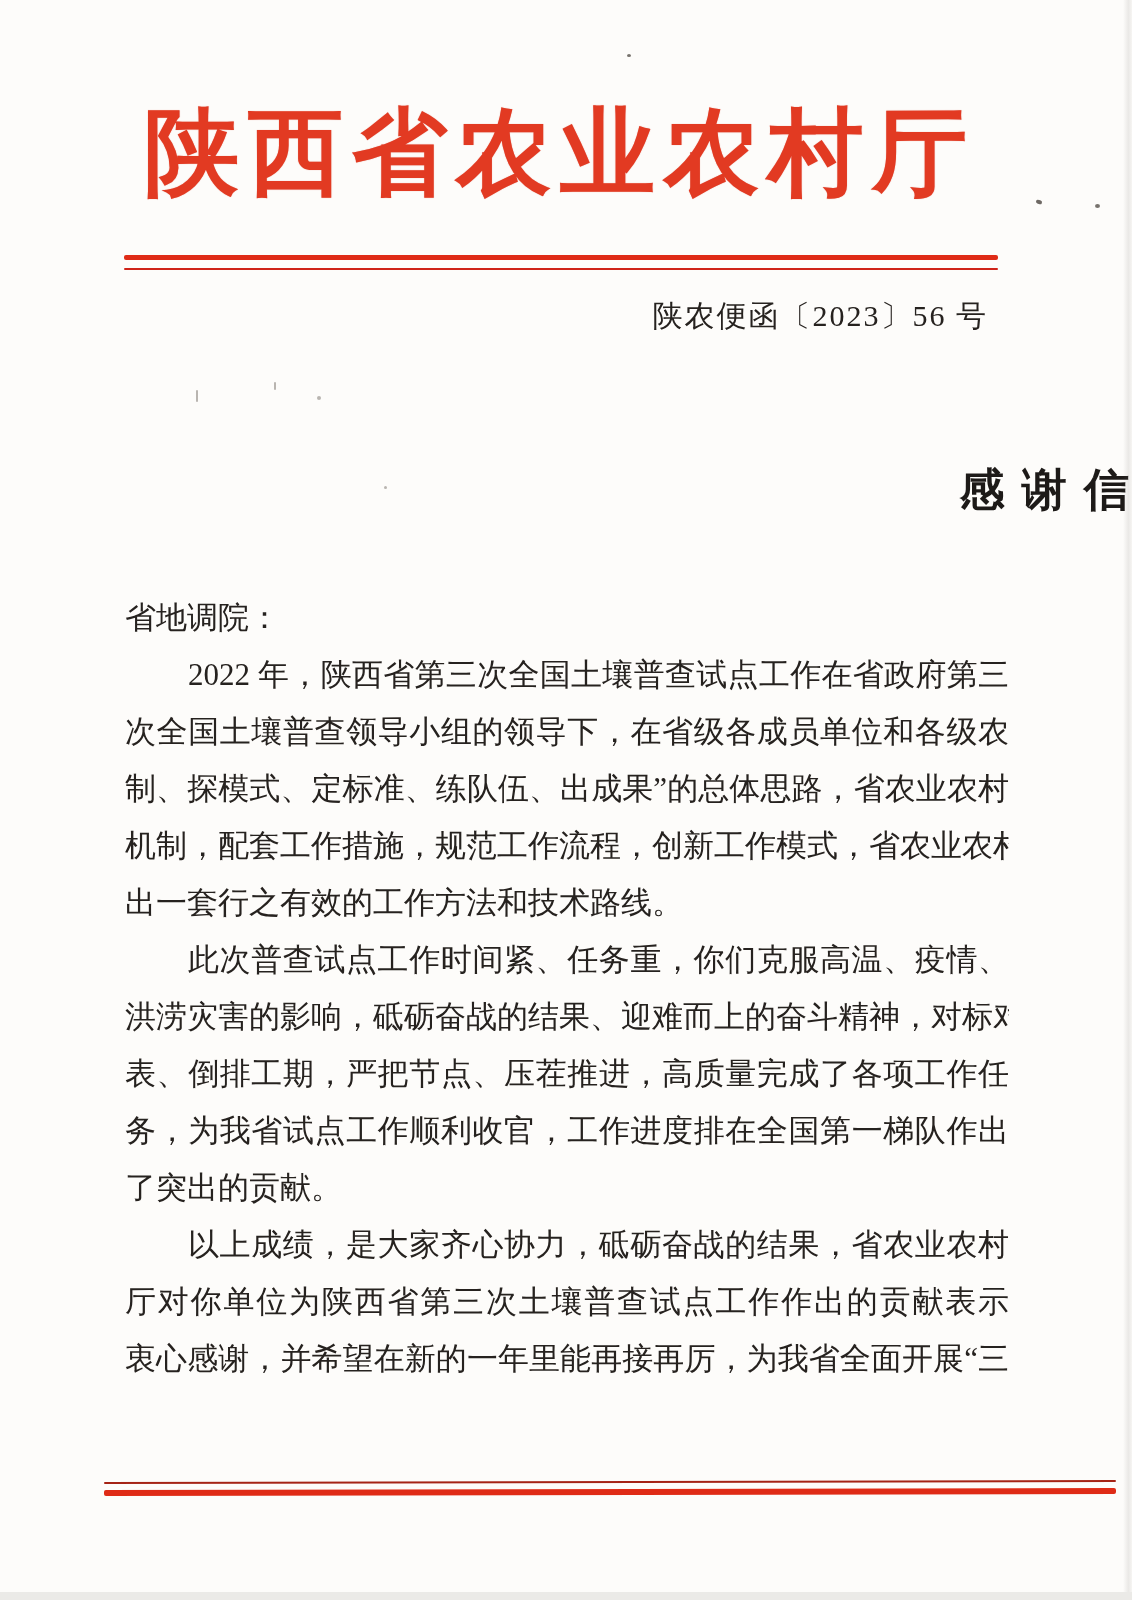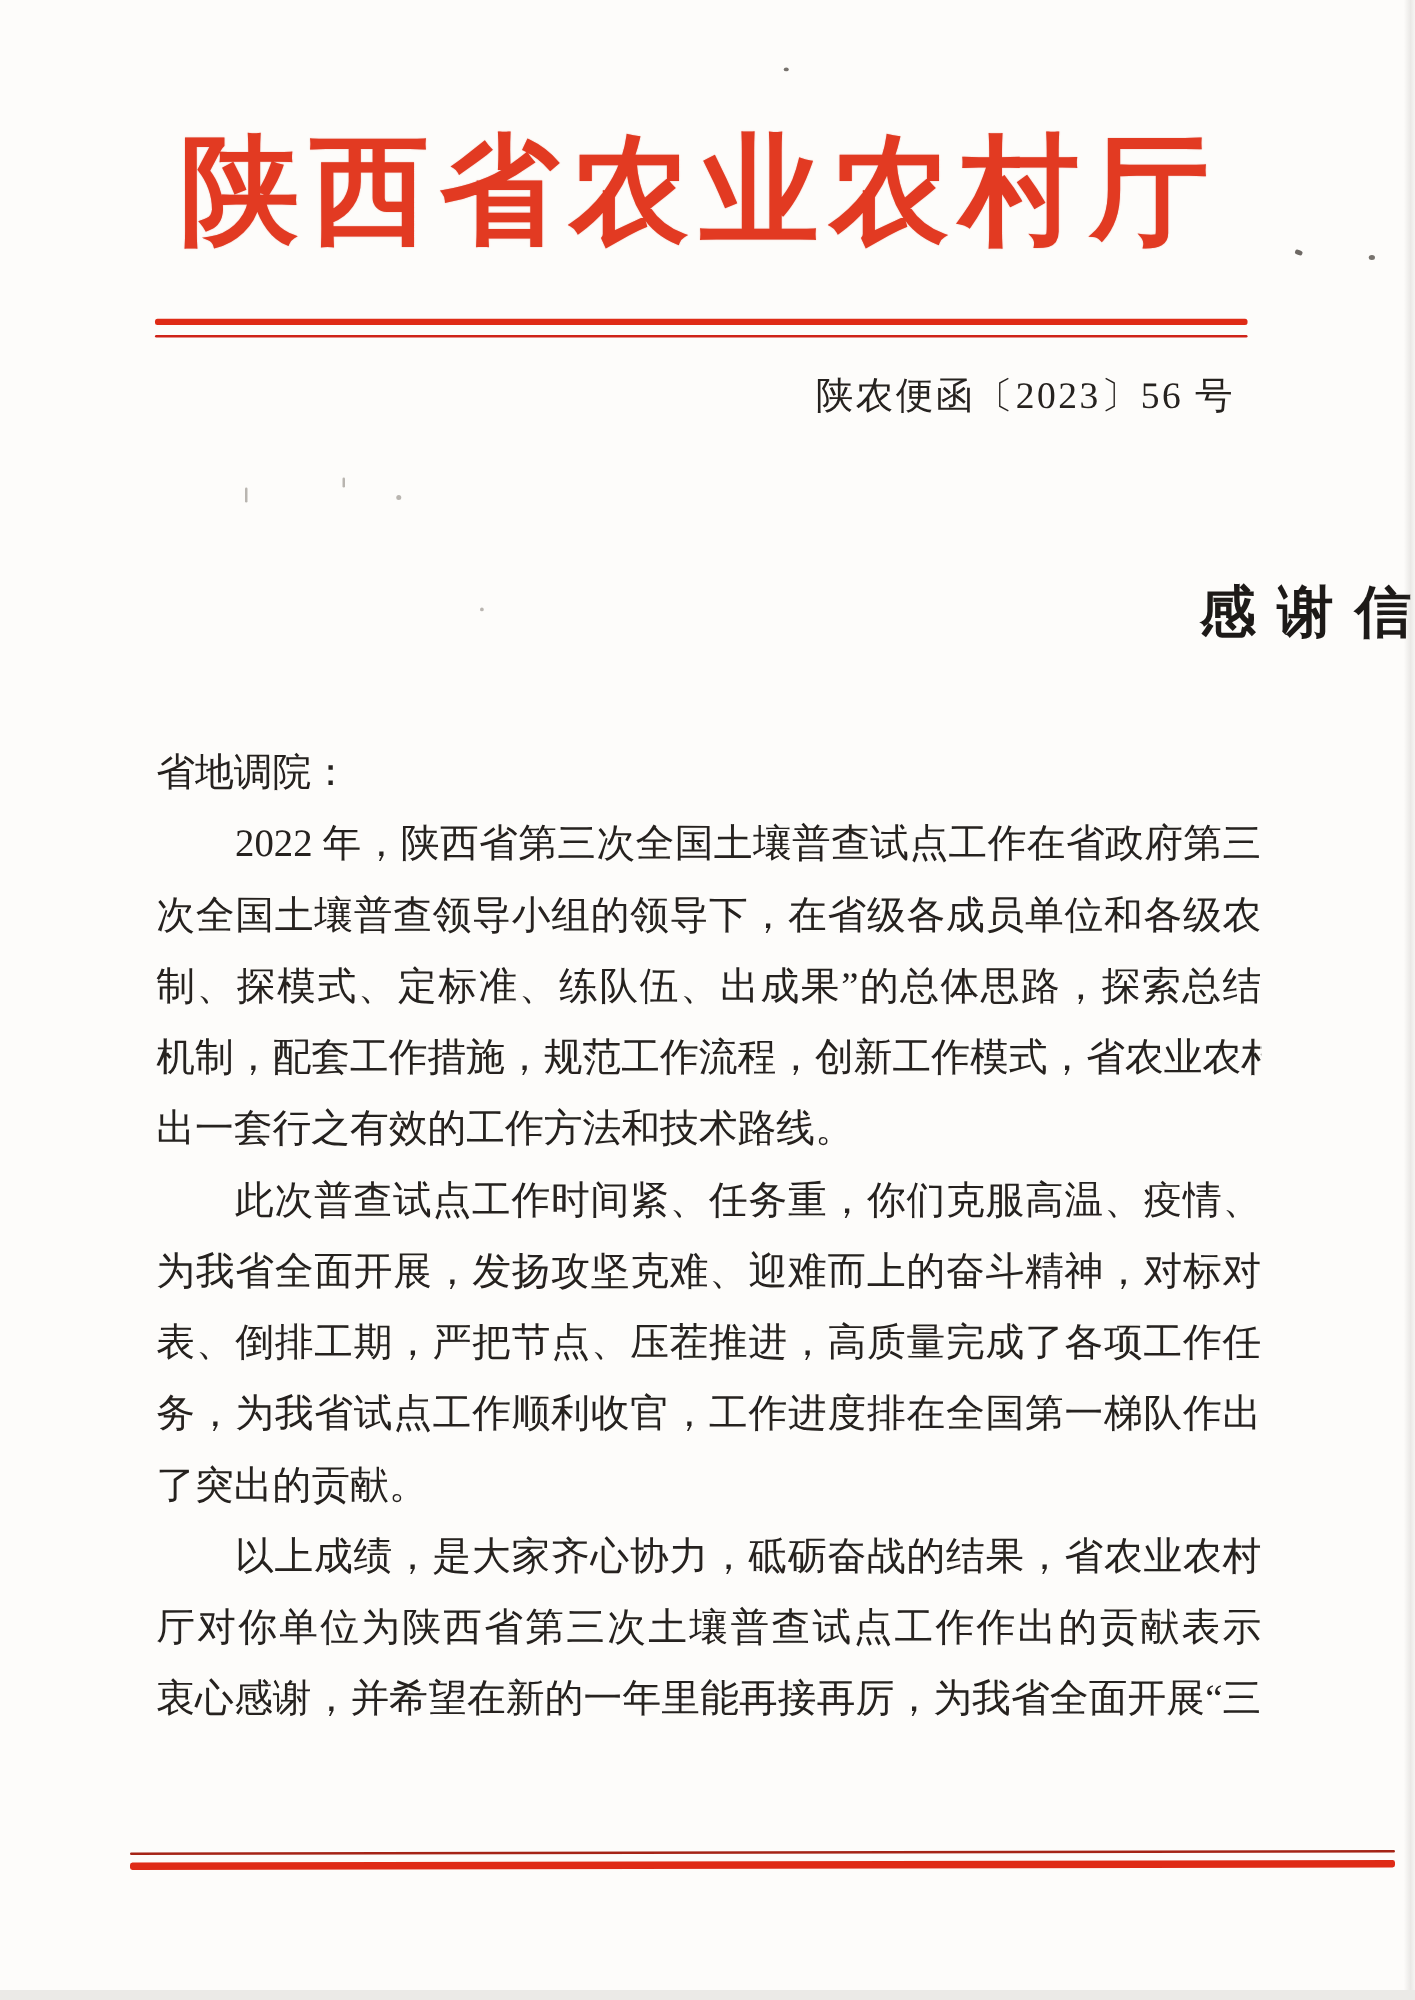--- a/index.html
+++ b/index.html
@@ -104,25 +104,25 @@
   </div>
 
   <div class="doc-number">陕农便函〔2023〕56 号</div>
 
   <div class="letter-title">感 谢 信</div>
 
   <div class="letter-body" id="letter-body">
       <div class="bline">省地调院：</div>
       <div class="bline first fill">2022 年，陕西省第三次全国土壤普查试点工作在省政府第三</div>
       <div class="bline fill">次全国土壤普查领导小组的领导下，在省级各成员单位和各级农</div>
-      <div class="bline fill">制、探模式、定标准、练队伍、出成果”的总体思路，探索总结</div>
+      <div class="bline fill">制、探模式、定标准、练队伍、出成果”的总体思路，省农业农村</div>
       <div class="bline fill">机制，配套工作措施，规范工作流程，创新工作模式，省农业农村</div>
       <div class="bline">出一套行之有效的工作方法和技术路线。</div>
       <div class="bline first fill">此次普查试点工作时间紧、任务重，你们克服高温、疫情、</div>
-      <div class="bline fill">为我省全面开展，发扬攻坚克难、迎难而上的奋斗精神，对标对</div>
+      <div class="bline fill">洪涝灾害的影响，砥砺奋战的结果、迎难而上的奋斗精神，对标对</div>
       <div class="bline fill">表、倒排工期，严把节点、压茬推进，高质量完成了各项工作任</div>
       <div class="bline fill">务，为我省试点工作顺利收官，工作进度排在全国第一梯队作出</div>
       <div class="bline">了突出的贡献。</div>
       <div class="bline first fill">以上成绩，是大家齐心协力，砥砺奋战的结果，省农业农村</div>
       <div class="bline fill">厅对你单位为陕西省第三次土壤普查试点工作作出的贡献表示</div>
       <div class="bline fill">衷心感谢，并希望在新的一年里能再接再厉，为我省全面开展“三</div>
     </div>
 
   <div class="rule rule-bottom">
     <div class="thin"></div>

